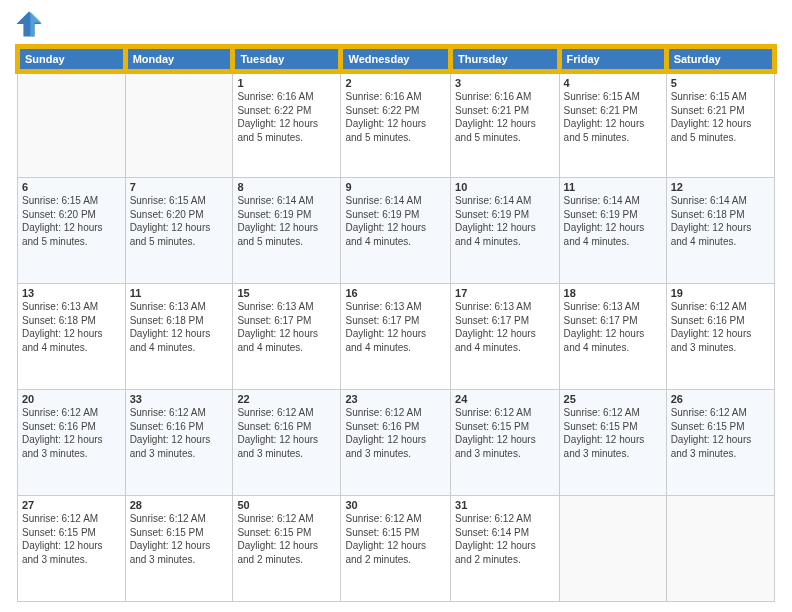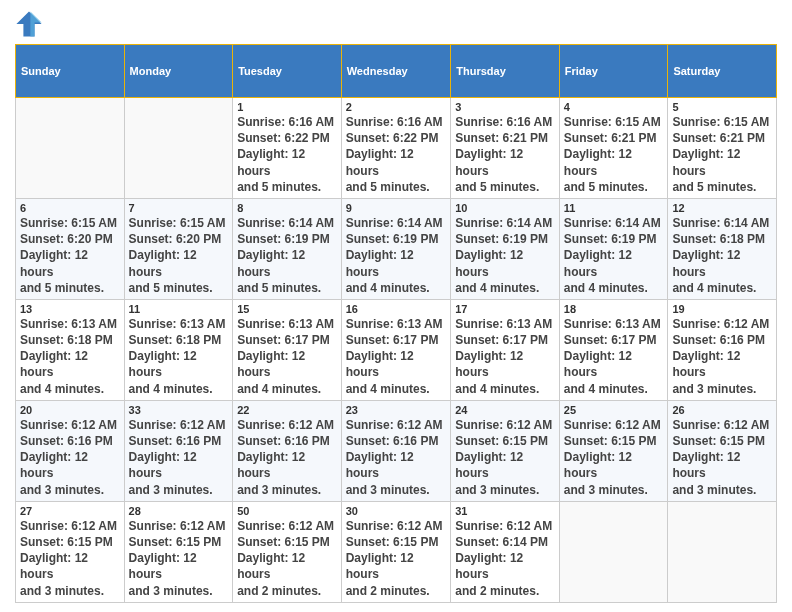--- a/index.html
+++ b/index.html
@@ -57,23 +57,23 @@
     .calendar {
       width: 100%;
       border-collapse: collapse;
       flex: 1;
     }
     .calendar th {
       background-color: #3a7abf;
       color: #fff;
       font-size: 11px;
       font-weight: bold;
-      padding: 20px 5px;
+      padding: 4px 5px;
       text-align: left;
-      border: 1px solid #eab308;
+      border: 5px solid #eab308;
     }
     .calendar td {
       border: 1px solid #ccc;
       vertical-align: top;
       padding: 3px 4px;
       font-size: 9.5px;
       color: #333;
       width: 113px;
       height: 86px;
       background: #fff;
@@ -82,24 +82,23 @@
       background: #f5f8fc;
     }
     .day-num {
       font-size: 11px;
       font-weight: bold;
       color: #333;
       display: block;
       margin-bottom: 1px;
     }
     .day-info {
-      font-size: 12px;
+      font-size: 10px;
       color: #444;
       line-height: 1.35;
-      font-weight: bold;
     }
     .empty-cell {
       background: #f9f9f9 !important;
     }
   </style>
 </head>
 <body>
 
 <div class="page">
   <div class="header">

